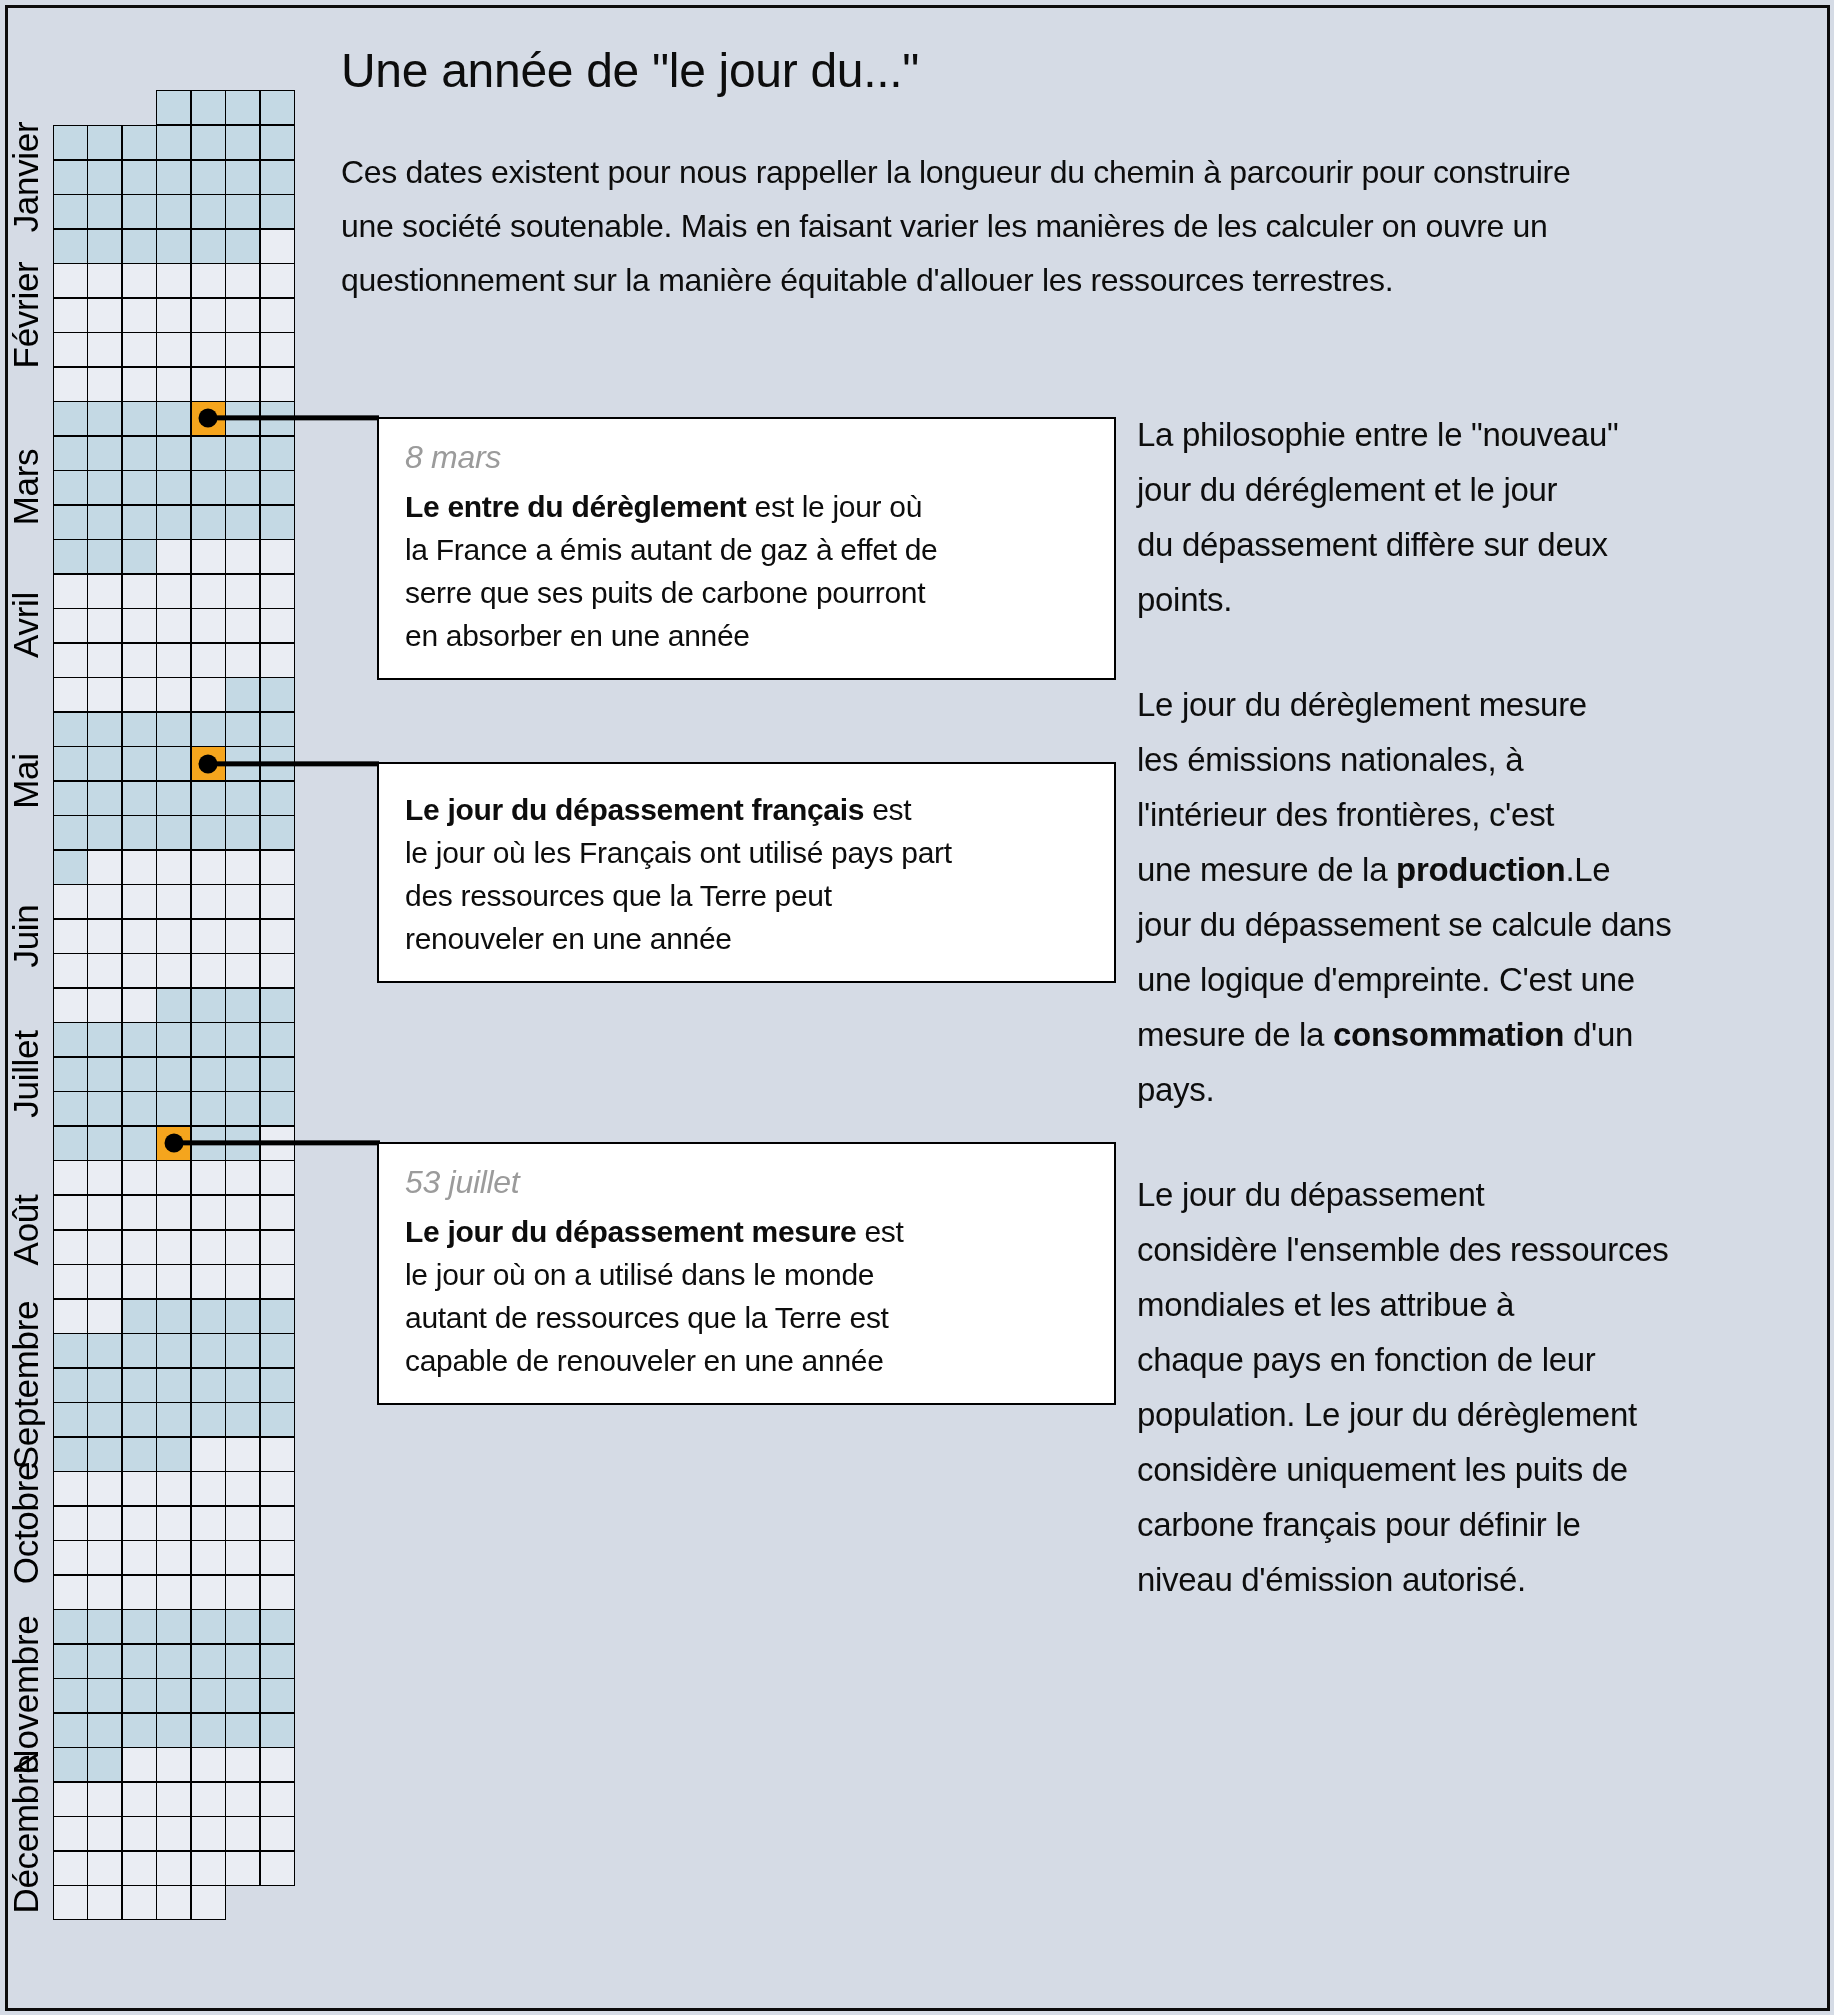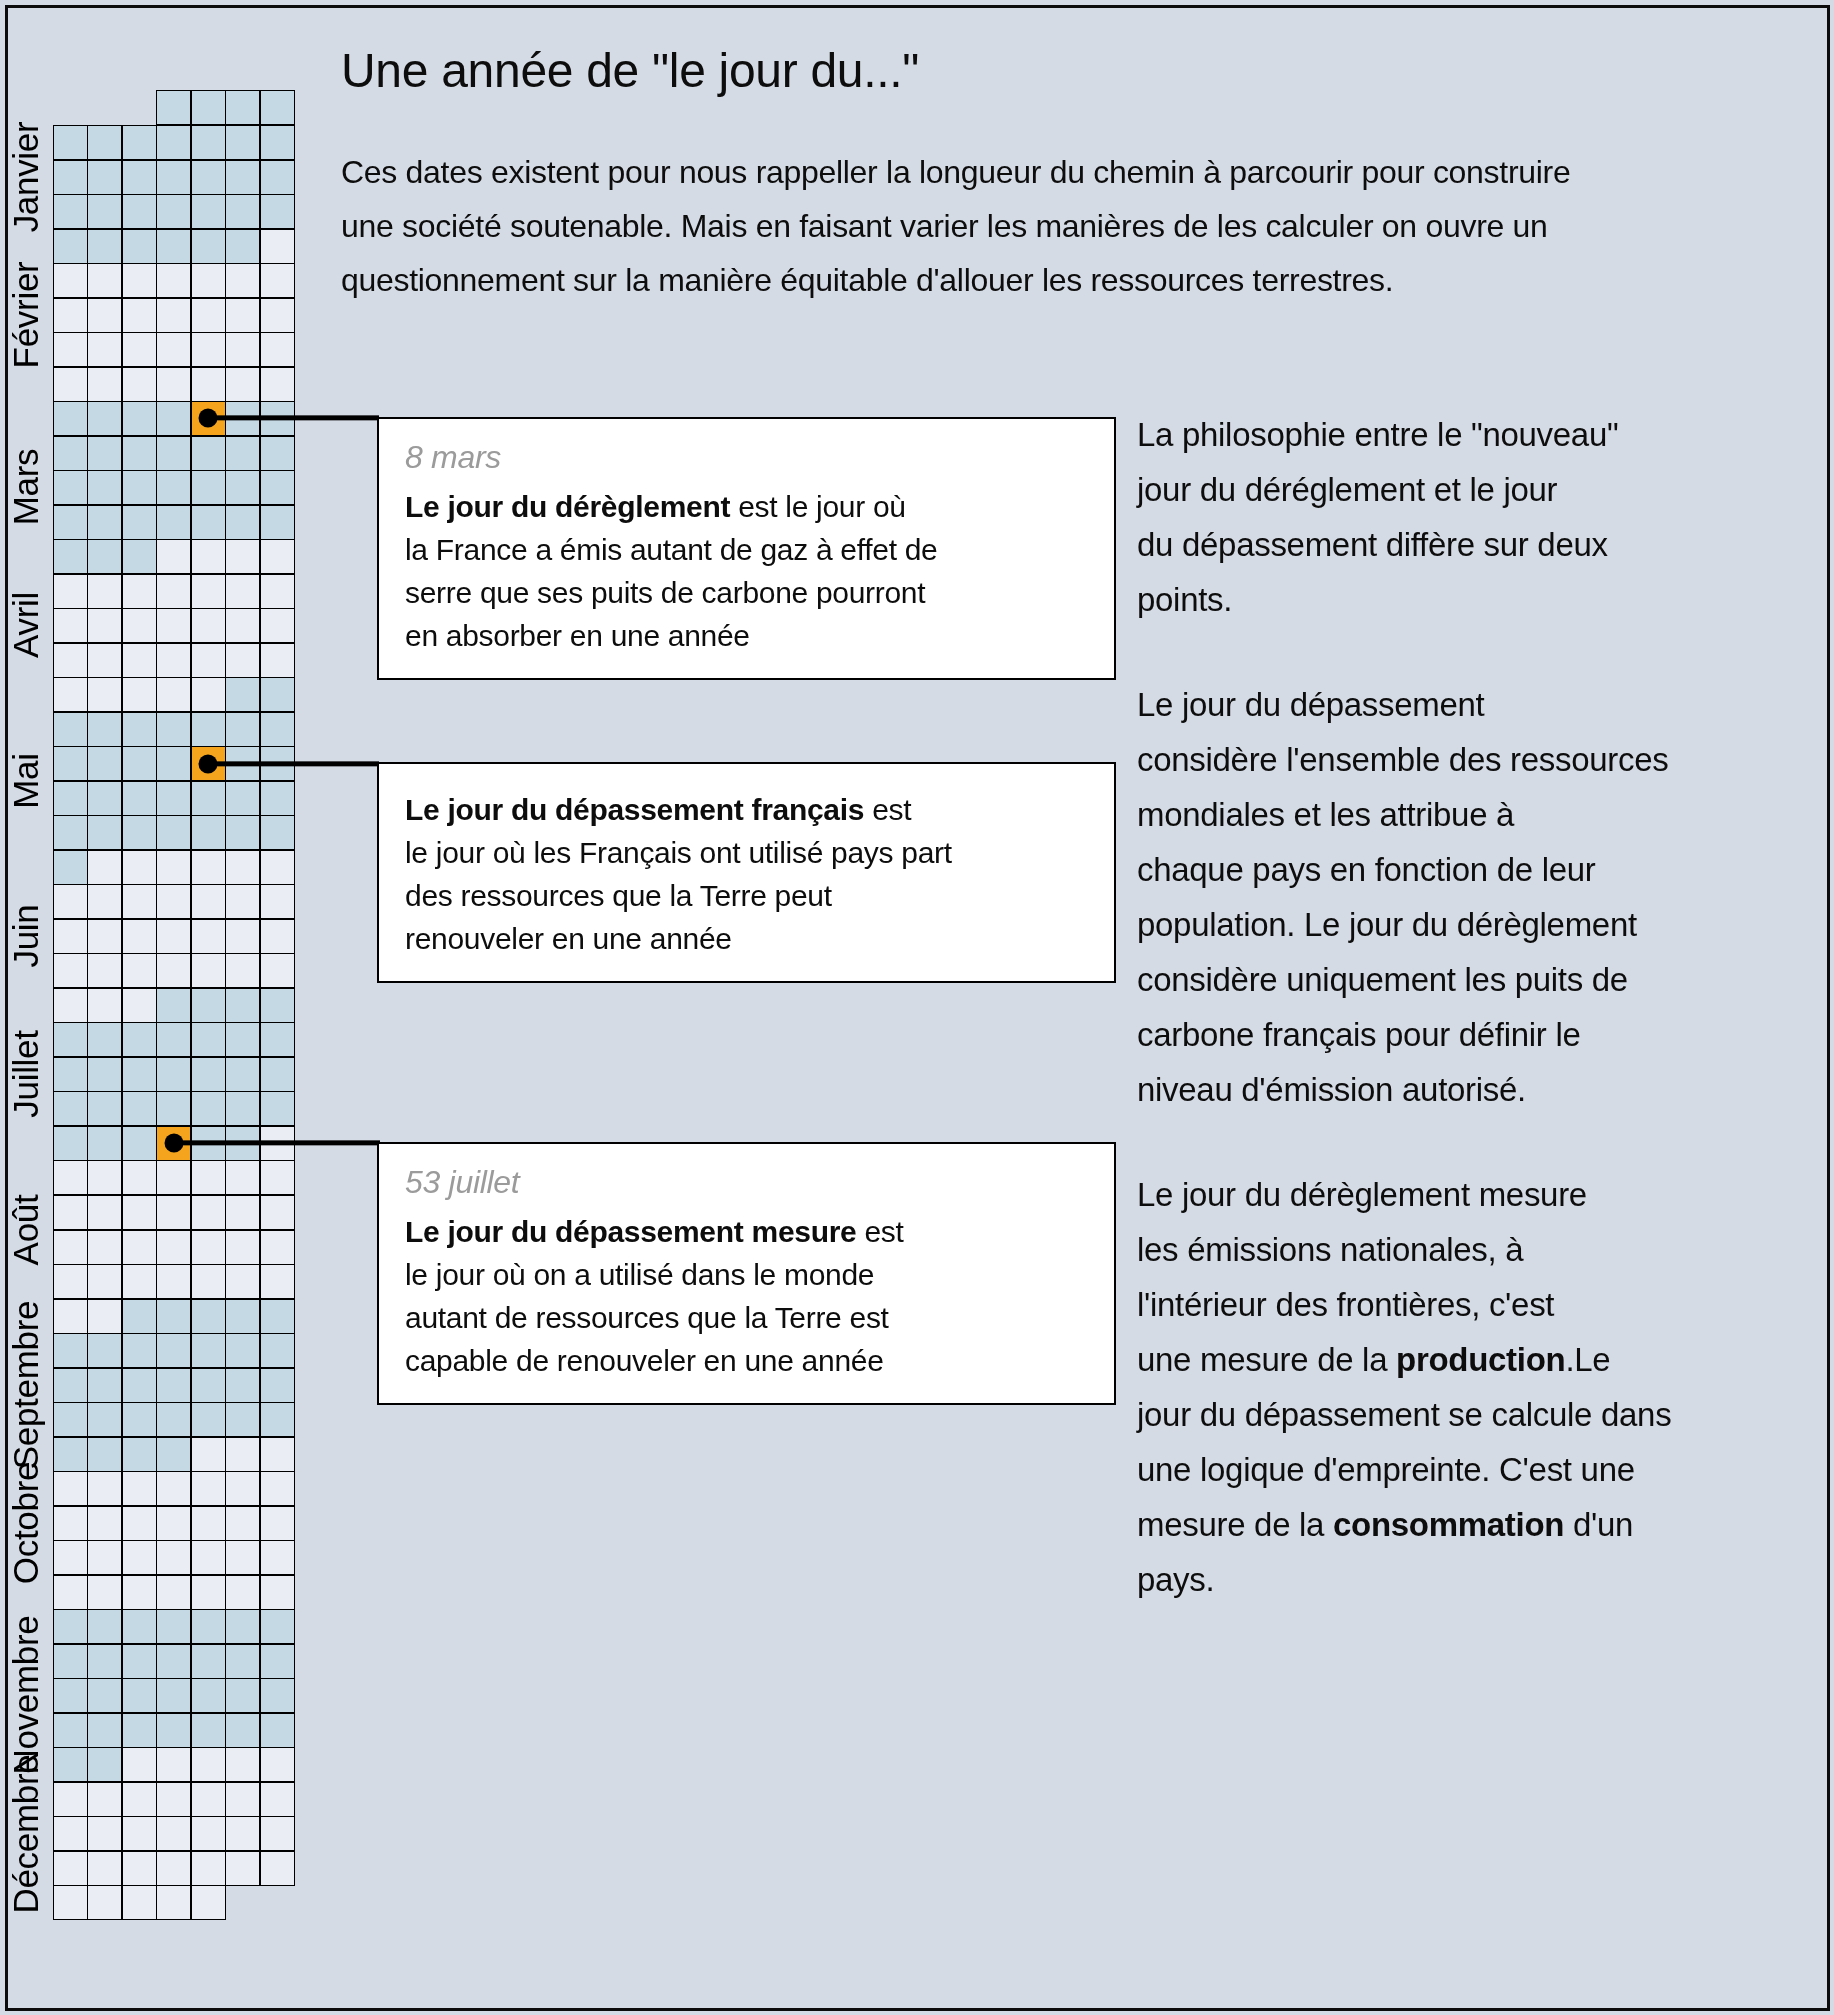--- a/index.html
+++ b/index.html
@@ -457,21 +457,21 @@
       <div class="hl-dot" style="left: 174px; top: 1143px;"></div>
     </div>
 
   <div id="page-title">Une année de "le jour du..."</div>
   <div id="intro-text">Ces dates existent pour nous rappeller la longueur du chemin à parcourir pour construire
 une société soutenable. Mais en faisant varier les manières de les calculer on ouvre un
 questionnement sur la manière équitable d'allouer les ressources terrestres.</div>
 
   <div class="note-box" style="top: 417px;">
     <div class="note-date">8 mars</div>
-    <p class="note-body"><span class="bold">Le jour du dérèglement</span><span> est le jour où
+    <p class="note-body"><span class="bold">Le entre du dérèglement</span><span> est le jour où
 la France a émis autant de gaz à effet de
 serre que ses puits de carbone pourront
 en absorber en une année</span></p>
   </div>
 
   <div class="note-box" style="top: 762px;">
     <p class="note-body"><span class="bold">Le jour du dépassement français</span><span> est
 le jour où les Français ont utilisé pays part
 des ressources que la Terre peut
 renouveler en une année</span></p>
@@ -483,31 +483,31 @@
 le jour où on a utilisé dans le monde
 autant de ressources que la Terre est
 capable de renouveler en une année</span></p>
   </div>
 
   <div id="right-column">
       <p><span>La philosophie entre le "nouveau"
 jour du déréglement et le jour
 du dépassement diffère sur deux
 points.</span></p>
+      <p><span>Le jour du dérèglement mesure
+les émissions nationales, à
+l'intérieur des frontières, c'est
+une mesure de la </span><span class="bold">production</span><span>.Le
+jour du dépassement se calcule dans
+une logique d'empreinte. C'est une
+mesure de la </span><span class="bold">consommation</span><span> d'un
+pays.</span></p>
       <p><span>Le jour du dépassement
 considère l'ensemble des ressources
 mondiales et les attribue à
 chaque pays en fonction de leur
 population. Le jour du dérèglement
 considère uniquement les puits de
 carbone français pour définir le
 niveau d'émission autorisé.</span></p>
-      <p><span>Le jour du dérèglement mesure
-les émissions nationales, à
-l'intérieur des frontières, c'est
-une mesure de la </span><span class="bold">production</span><span>.Le
-jour du dépassement se calcule dans
-une logique d'empreinte. C'est une
-mesure de la </span><span class="bold">consommation</span><span> d'un
-pays.</span></p>
     </div>
 </div>
 
 
 </body></html>

